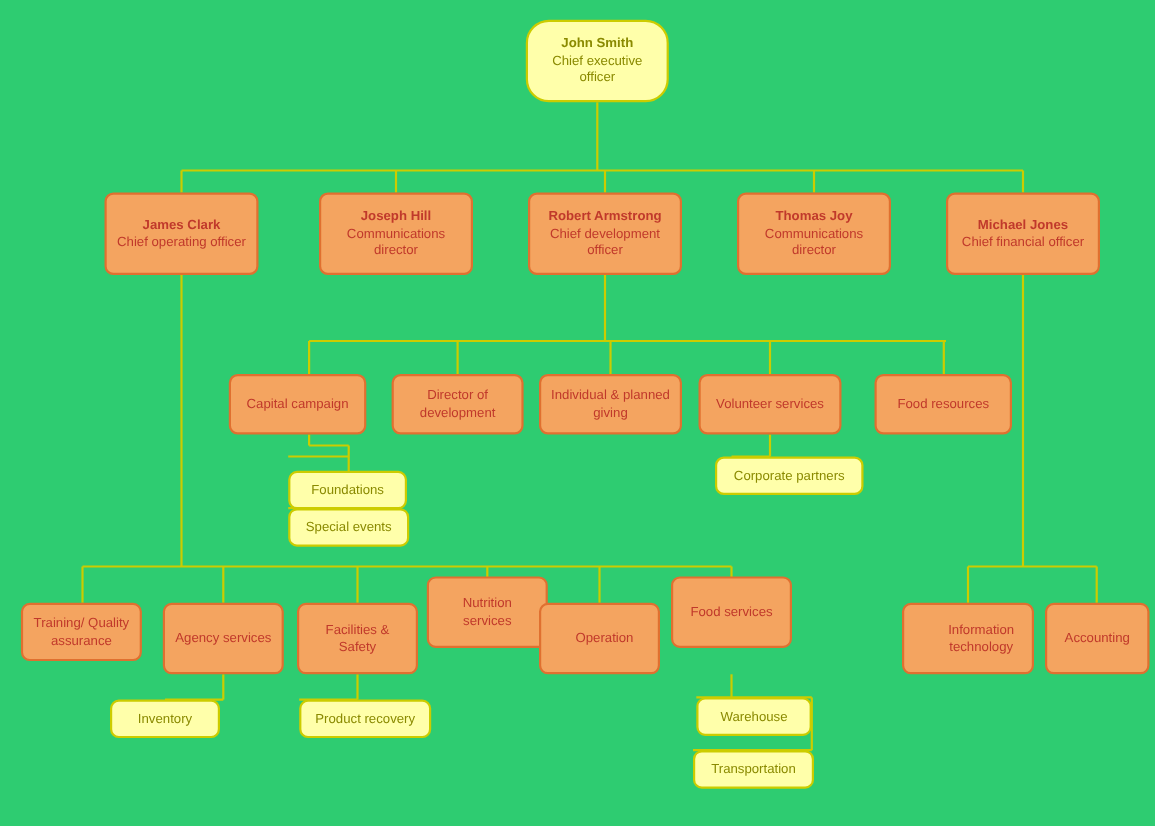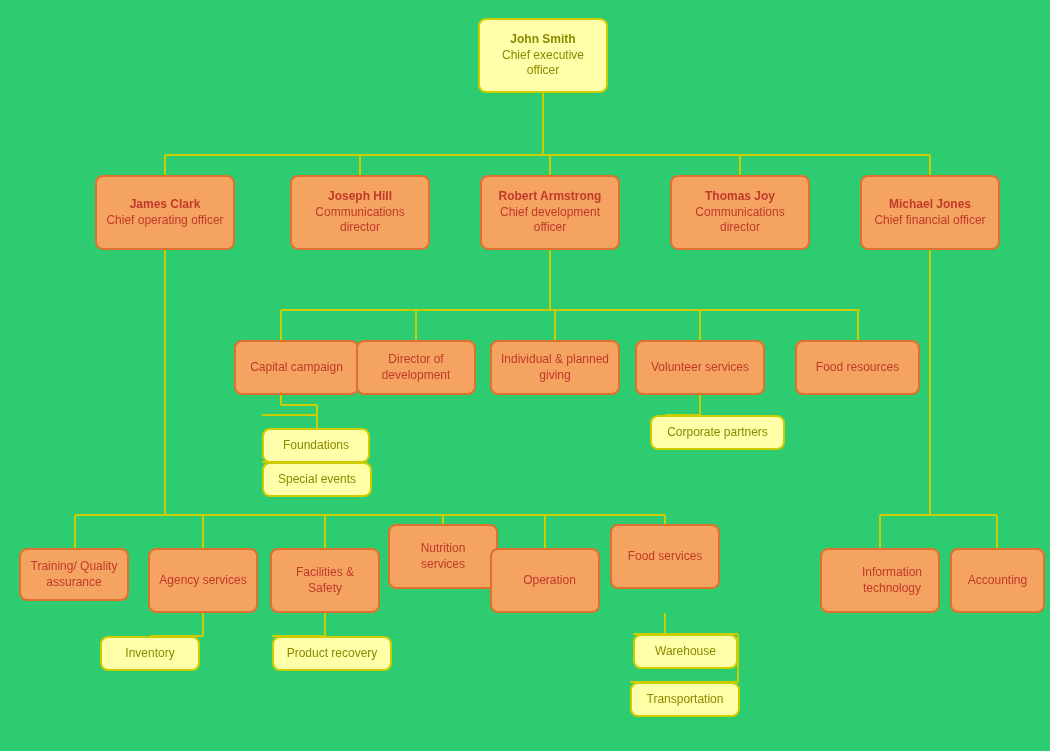--- a/index.html
+++ b/index.html
@@ -115,21 +115,21 @@
     <line x1="325" y1="613" x2="325" y2="636" stroke="#cccc00" stroke-width="2"></line>
     <line x1="325" y1="636" x2="272" y2="636" stroke="#cccc00" stroke-width="2"></line>
 
     <line x1="665" y1="613" x2="665" y2="648" stroke="#cccc00" stroke-width="2"></line>
     <line x1="665" y1="648" x2="738" y2="648" stroke="#cccc00" stroke-width="2"></line>
     <line x1="738" y1="634" x2="738" y2="682" stroke="#cccc00" stroke-width="2"></line>
     <line x1="738" y1="634" x2="633" y2="634" stroke="#cccc00" stroke-width="2"></line>
     <line x1="738" y1="682" x2="630" y2="682" stroke="#cccc00" stroke-width="2"></line>
   </svg>
 
-  <div class="node node-yellow" style="left:478px; top:18px; width:130px; height:75px;">
+  <div class="node node-yellow" style="left:478px; top:18px; width:130px; height:75px;border-radius:21px;">
     <div>
       <div style="font-weight:bold;">John Smith</div>
       <div>Chief executive officer</div>
     </div>
   </div>
 
   <div class="node node-orange" style="left:95px; top:175px; width:140px; height:75px;">
     <div>
       <div style="font-weight:bold;">James Clark</div>
       <div>Chief operating officer</div>
@@ -157,21 +157,21 @@
     </div>
   </div>
 
   <div class="node node-orange" style="left:860px; top:175px; width:140px; height:75px;">
     <div>
       <div style="font-weight:bold;">Michael Jones</div>
       <div>Chief financial officer</div>
     </div>
   </div>
 
-  <div class="node node-orange" style="left:234px; top:340px; width:125px; height:55px;">
+  <div class="node node-orange" style="left:208px; top:340px; width:125px; height:55px;">
     <div>Capital campaign</div>
   </div>
 
   <div class="node node-orange" style="left:356px; top:340px; width:120px; height:55px;">
     <div>Director of development</div>
   </div>
 
   <div class="node node-orange" style="left:490px; top:340px; width:130px; height:55px;">
     <div>Individual &amp; planned giving</div>
   </div>

